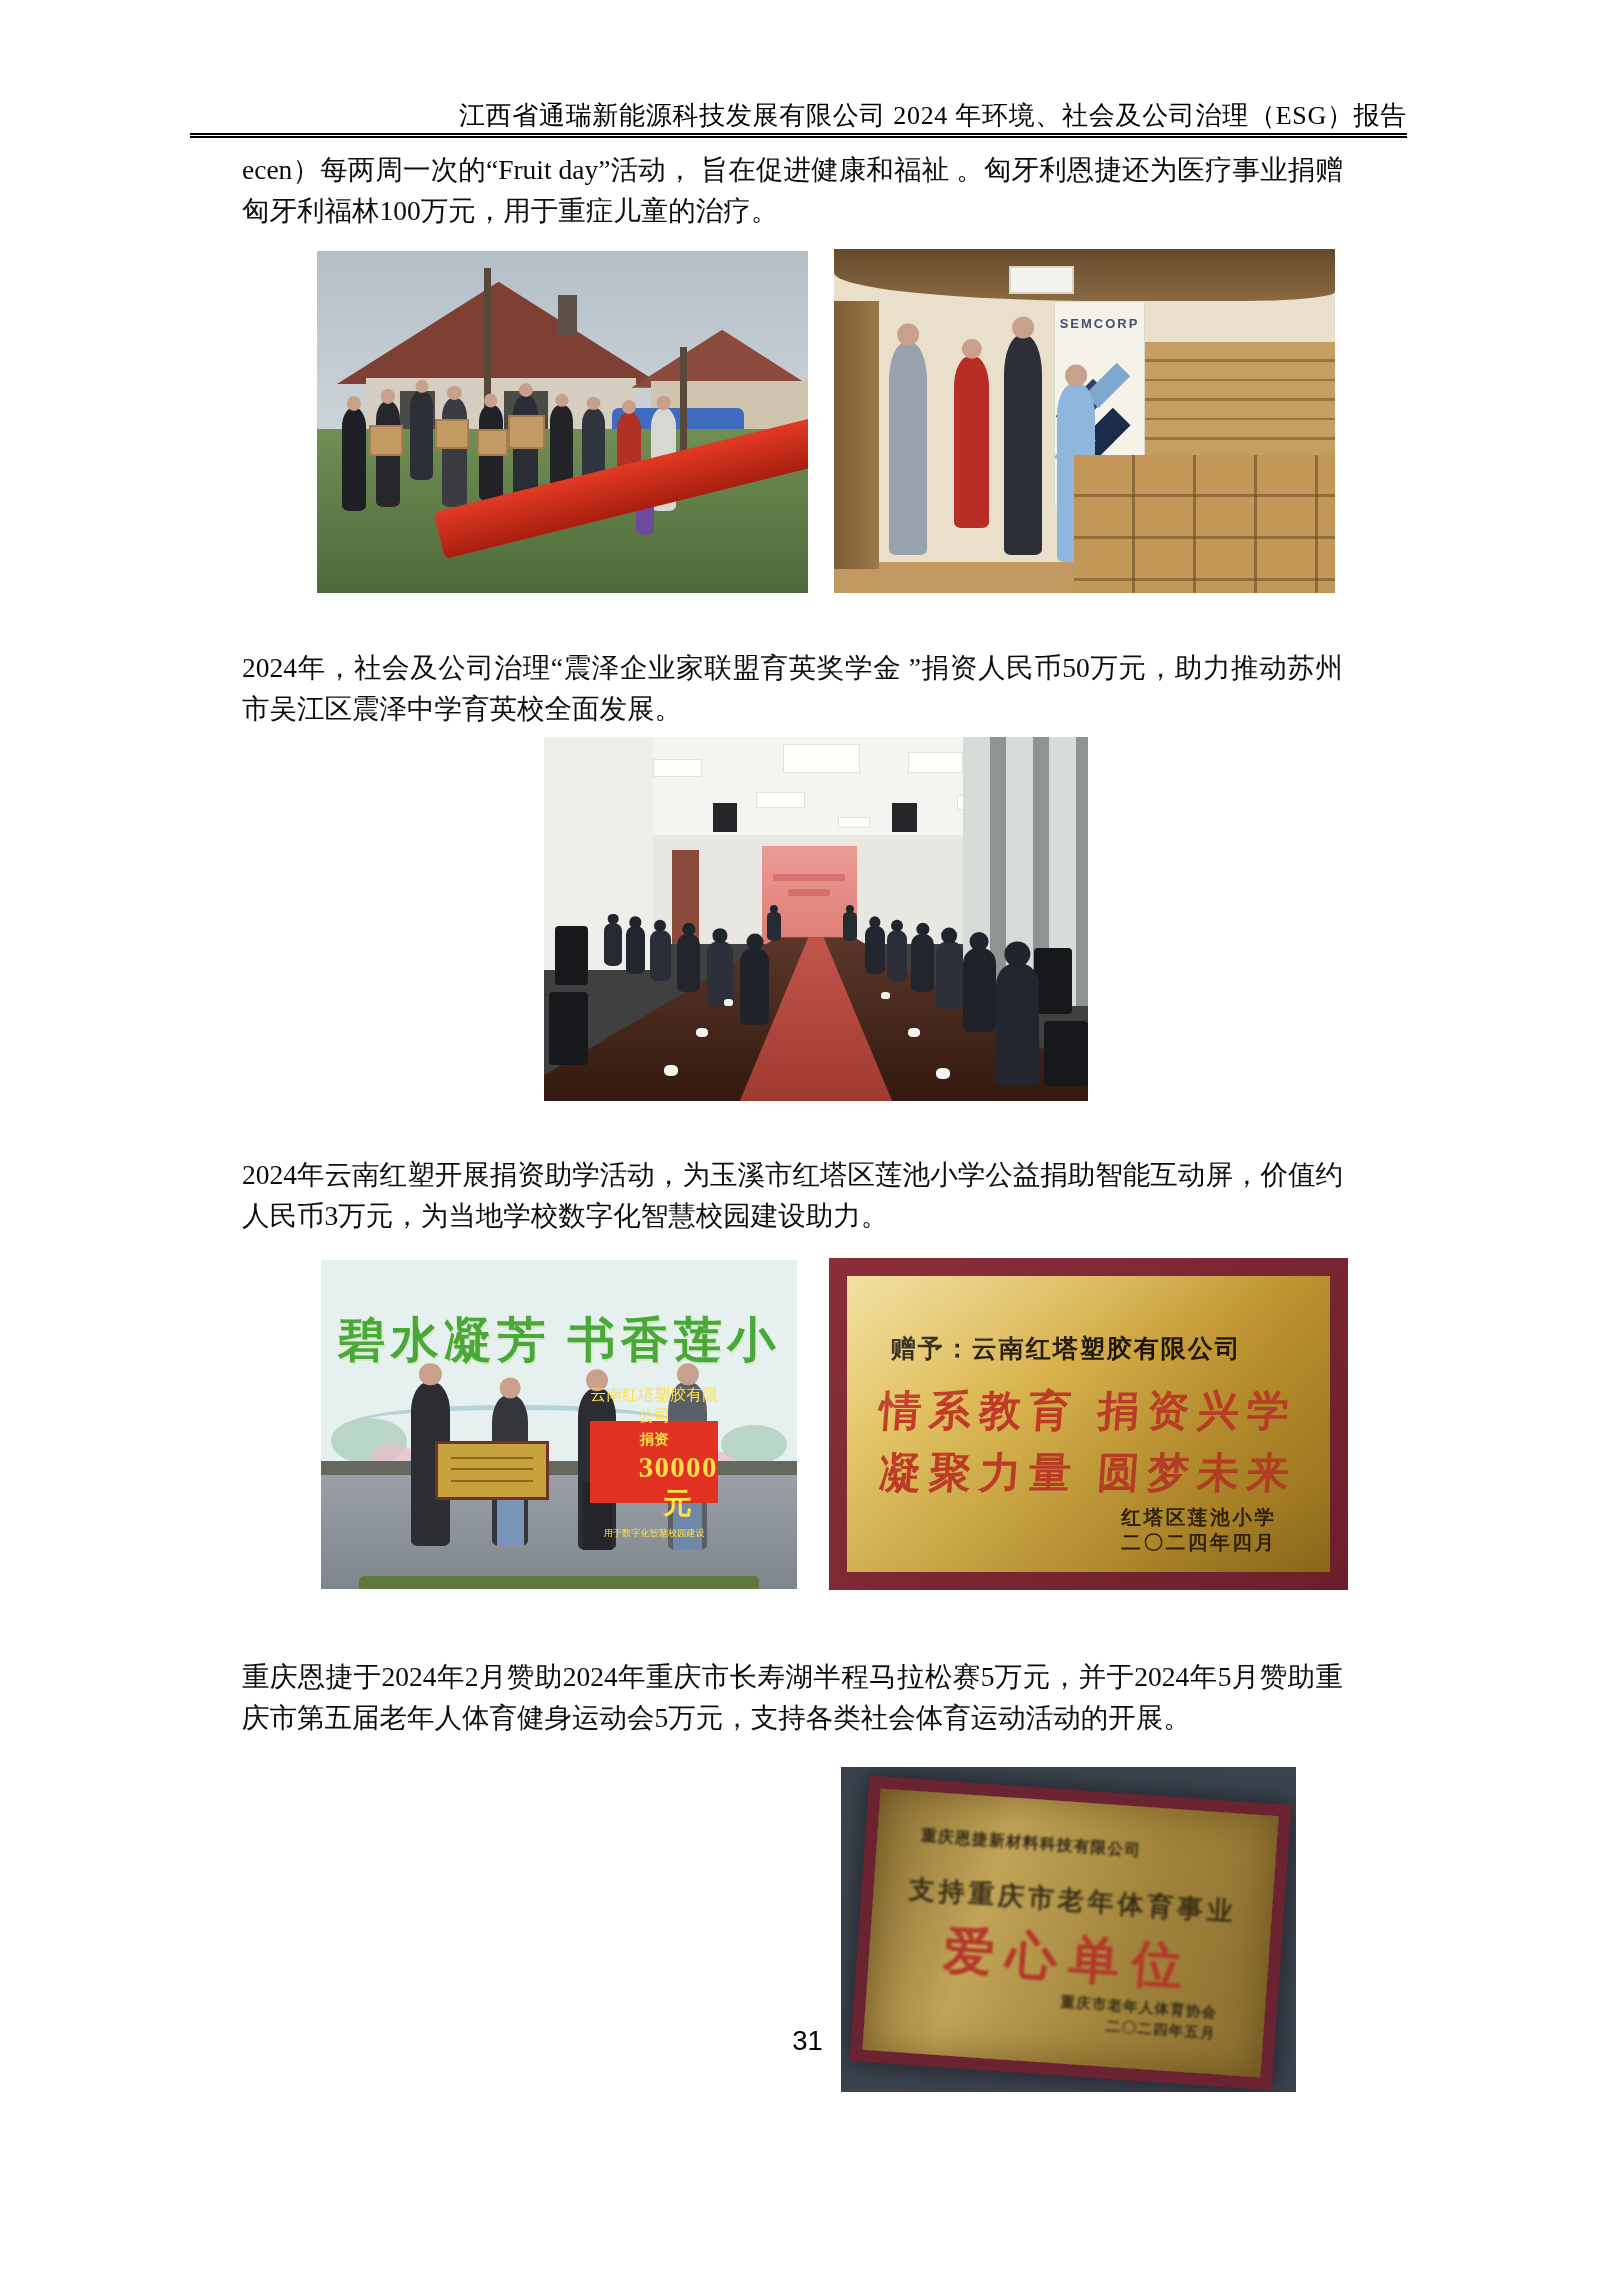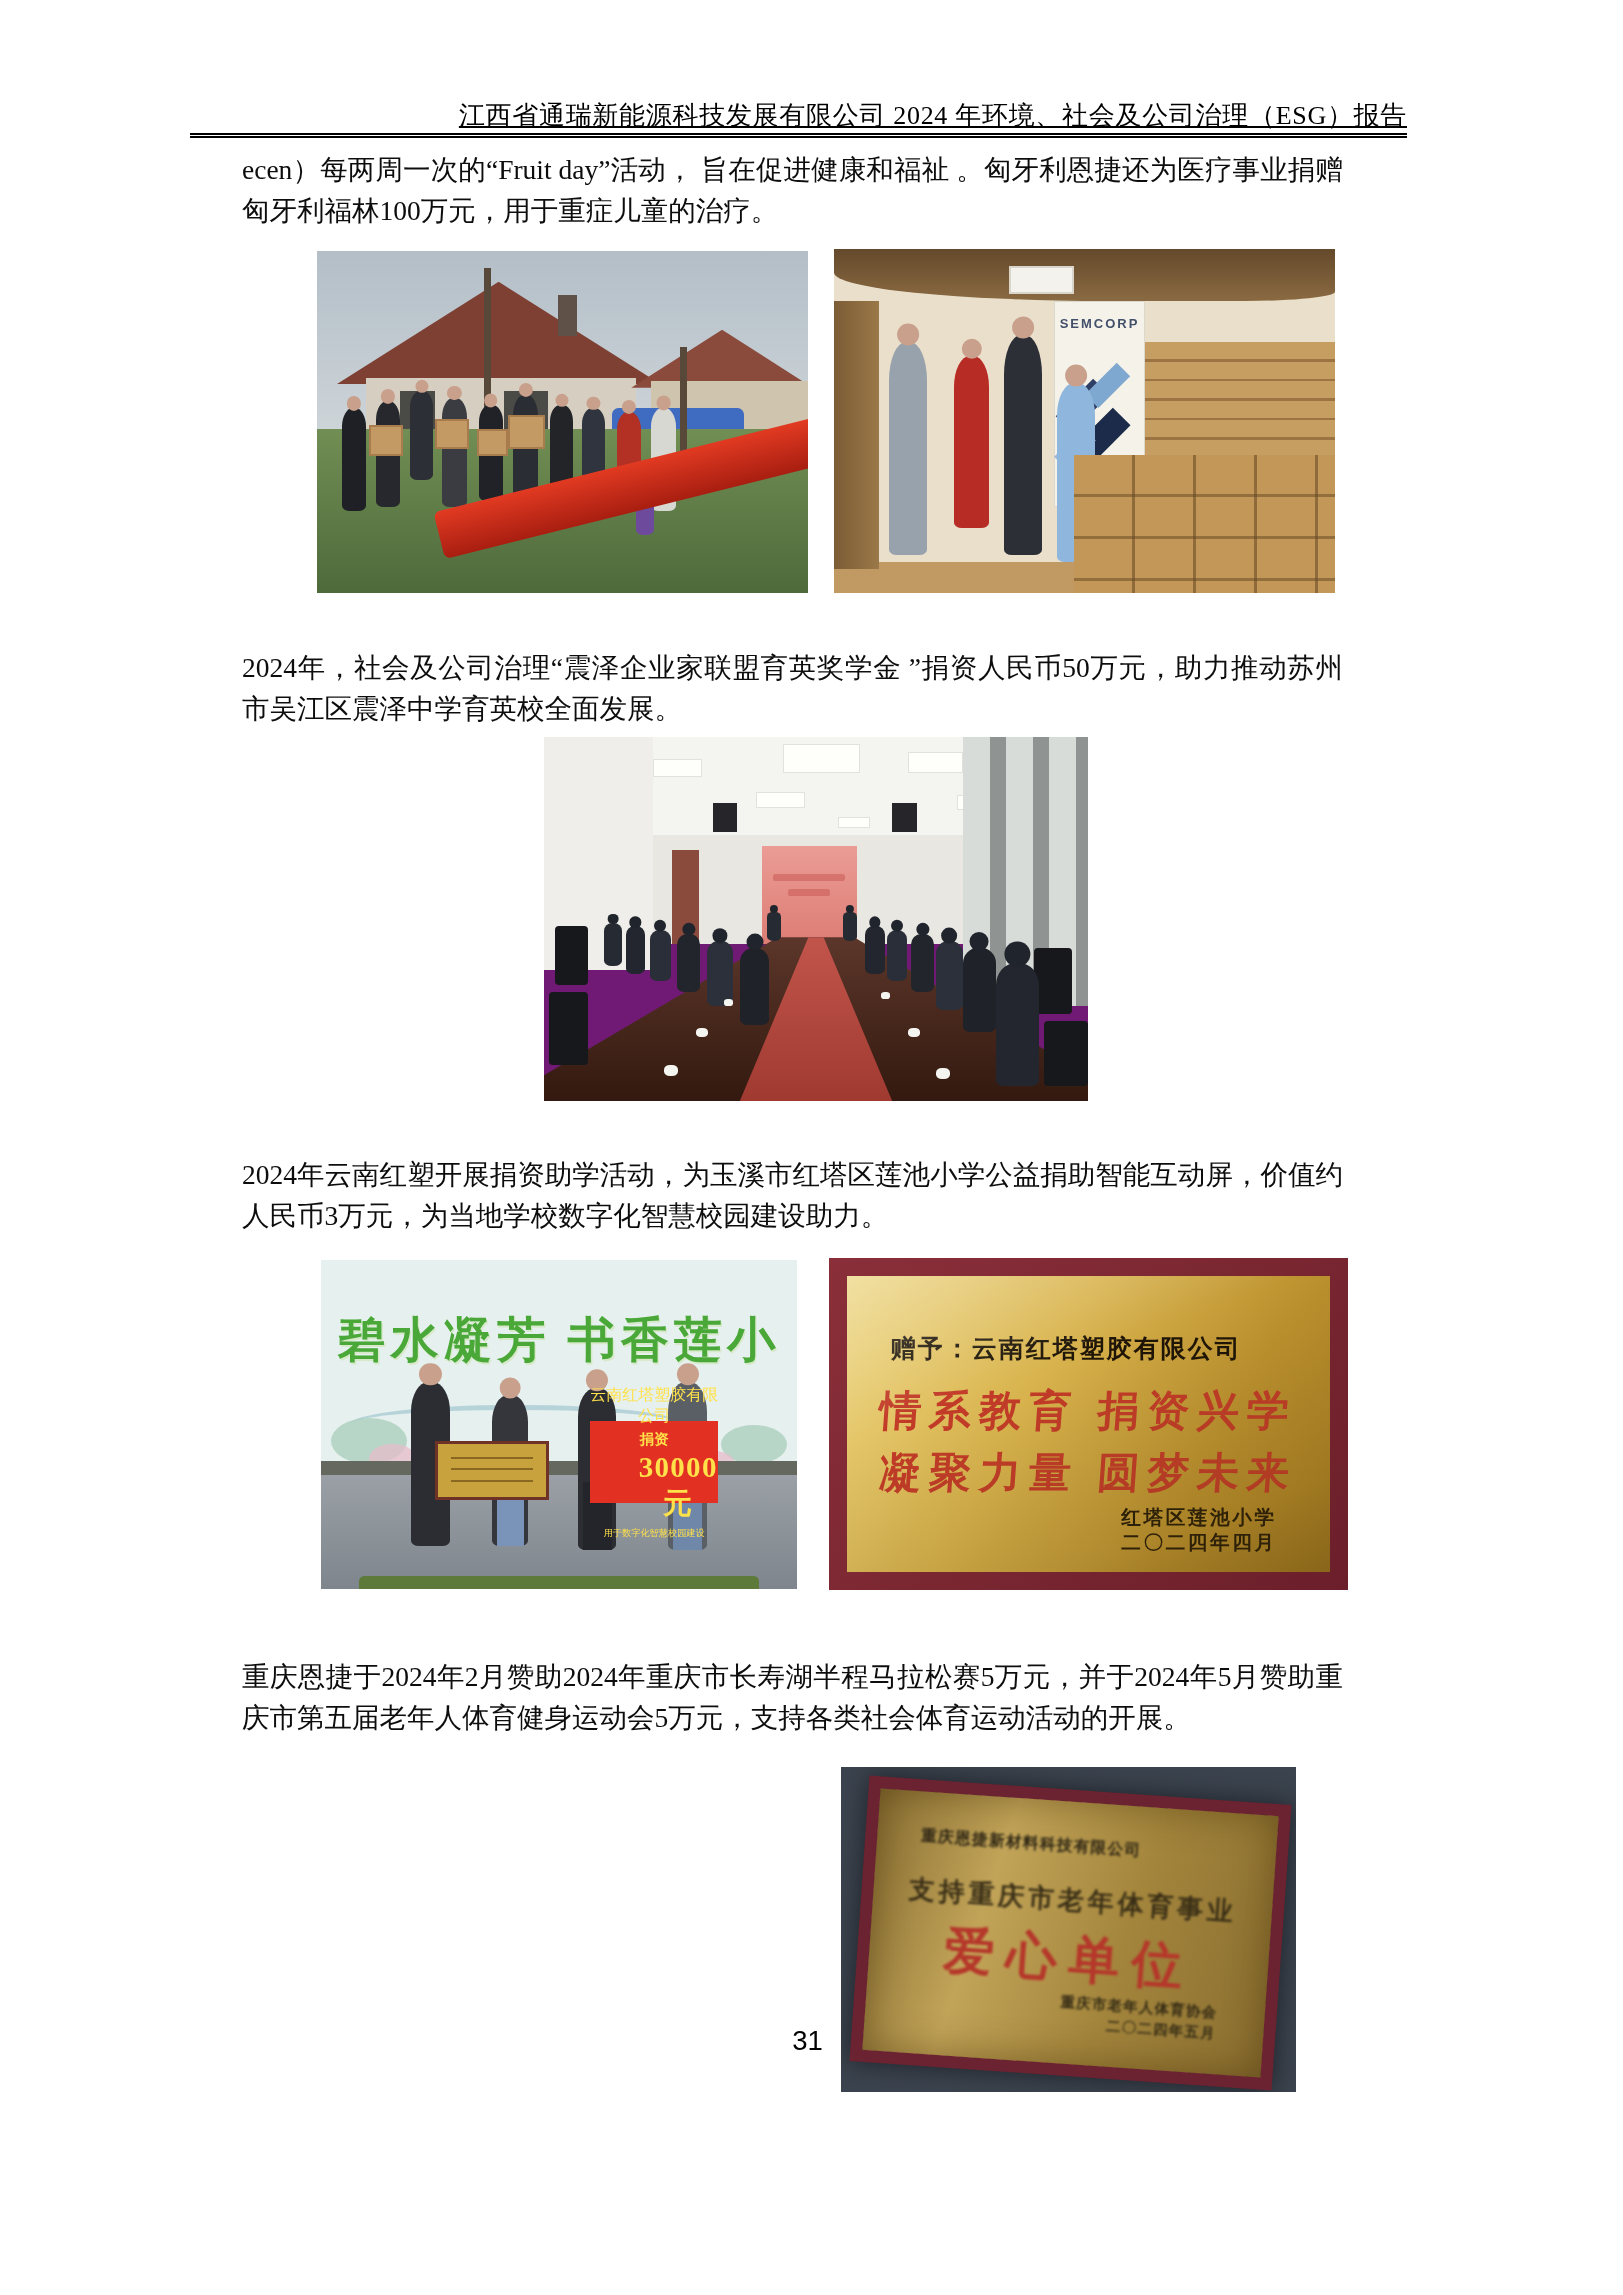--- a/index.html
+++ b/index.html
@@ -4,39 +4,39 @@
 <style>
   * { margin:0; padding:0; box-sizing:border-box; }
   html,body { background:#ffffff; }
   .page {
     position:relative; width:1623px; height:2295px; background:#ffffff;
     font-family:"Liberation Serif","DejaVu Serif",serif; color:#111; overflow:hidden;
   }
   
   .header-title {
     position:absolute; left:190px; top:98px; width:1217px;
-    text-align:right; font-size:26px; letter-spacing:0.7px; color:#000; white-space:nowrap;text-decoration:underline;
+    text-align:right; font-size:26px; letter-spacing:0.7px; color:#000; white-space:nowrap;
   }
   .header-rule {
     position:absolute; left:190px; top:133px; width:1217px; height:0;
     border-top:5.9px double #000;
   }
   
   .para {
     position:absolute; left:242px; width:1101px;
     font-size:27.5px; line-height:41px; text-align:justify; color:#0d0d0d;
   }
   .p1 { top:149px; } .p2 { top:647px; } .p3 { top:1154px; } .p4 { top:1656px; }
   
   .page-number {
     position:absolute; left:775px; top:2025px; width:65px; text-align:center;
     font-size:27.5px; font-family:"Liberation Sans","DejaVu Sans",sans-serif; color:#000;
   }
   
-  .photo { position:absolute; overflow:hidden; background:#701a75;text-decoration:underline; }
+  .photo { position:absolute; overflow:hidden; background:#404040;text-decoration:underline; }
   .ph1 { left:317px;  top:251px;  width:491px; height:342px; }
   .ph2 { left:834px; top:249px;  width:501px; height:344px; }
   .ph3 { left:544px;  top:737px; width:544px; height:364px; }
   .ph4 { left:321px;  top:1260px; width:476px; height:329px; }
   .ph5 { left:829px; top:1258px; width:519px; height:332px; }
   .ph6 { left:841px; top:1767px; width:455px; height:325px; }
   .abs { position:absolute; }
   
   .person { position:absolute; border-radius:45% 45% 7.9px 7.9px / 18% 18% 5.2px 5.2px; background:var(--c,#2a2d33); }
   .person::before {

